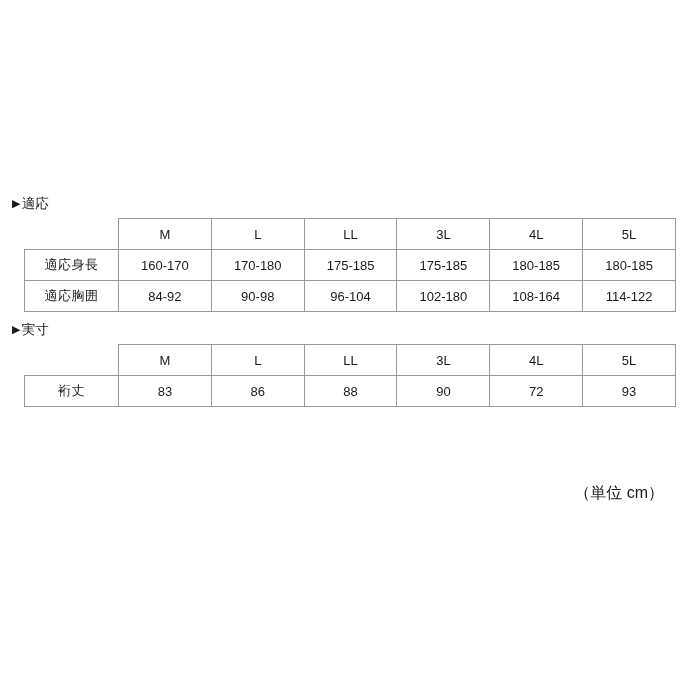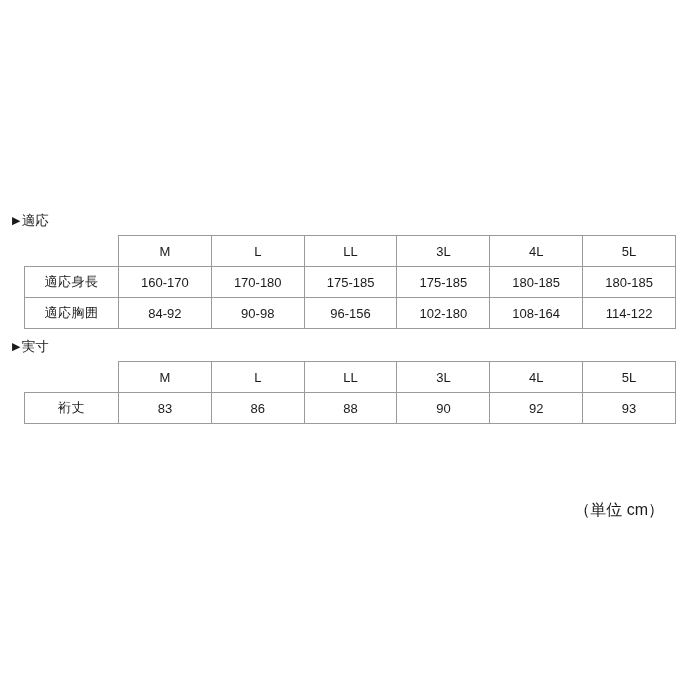--- a/index.html
+++ b/index.html
@@ -11,21 +11,21 @@
     height: 700px;
     background: #ffffff;
     font-family: "Liberation Sans", sans-serif;
     color: #1a1a1a;
     position: relative;
     overflow: hidden;
   }
   .page {
     position: absolute;
     left: 0;
-    top: 17px;
+    top: 0;
     width: 700px;
     height: 496px;
   }
   .section {
     position: absolute;
     left: 12px;
     width: 676px;
   }
   .section-title {
     font-size: 13.5px;
@@ -114,21 +114,21 @@
           <td>170-180</td>
           <td>175-185</td>
           <td>175-185</td>
           <td>180-185</td>
           <td>180-185</td>
         </tr>
         <tr>
           <td class="rowhead">適応胸囲</td>
           <td>84-92</td>
           <td>90-98</td>
-          <td>96-156</td>
+          <td>96-104</td>
           <td>102-180</td>
           <td>108-164</td>
           <td>114-122</td>
         </tr>
       </tbody>
     </table>
   </div>
 
   <div class="section" id="sec-jissun">
     <div class="section-title"><span class="tri">▶</span><span>実寸</span></div>
@@ -151,21 +151,21 @@
           <td>3L</td>
           <td>4L</td>
           <td>5L</td>
         </tr>
         <tr>
           <td class="rowhead">裄丈</td>
           <td>83</td>
           <td>86</td>
           <td>88</td>
           <td>90</td>
-          <td>92</td>
+          <td>72</td>
           <td>93</td>
         </tr>
       </tbody>
     </table>
   </div>
 
   <div class="unit-note" id="unit-note-1">（単位 cm）</div>
 
 </div>
 

